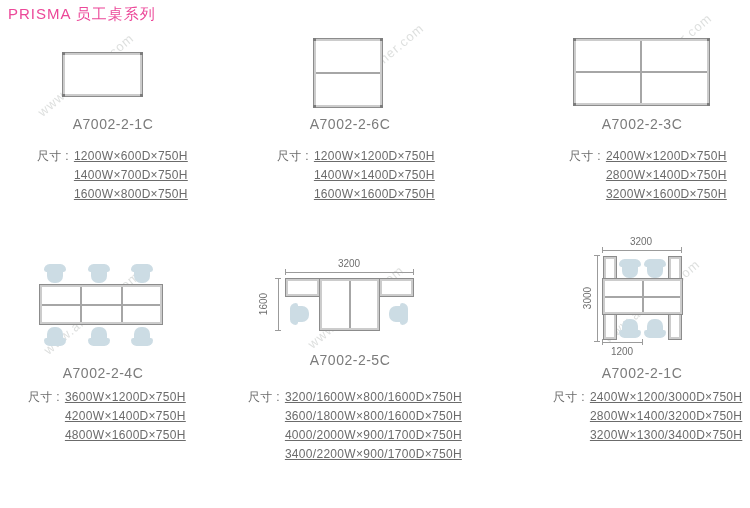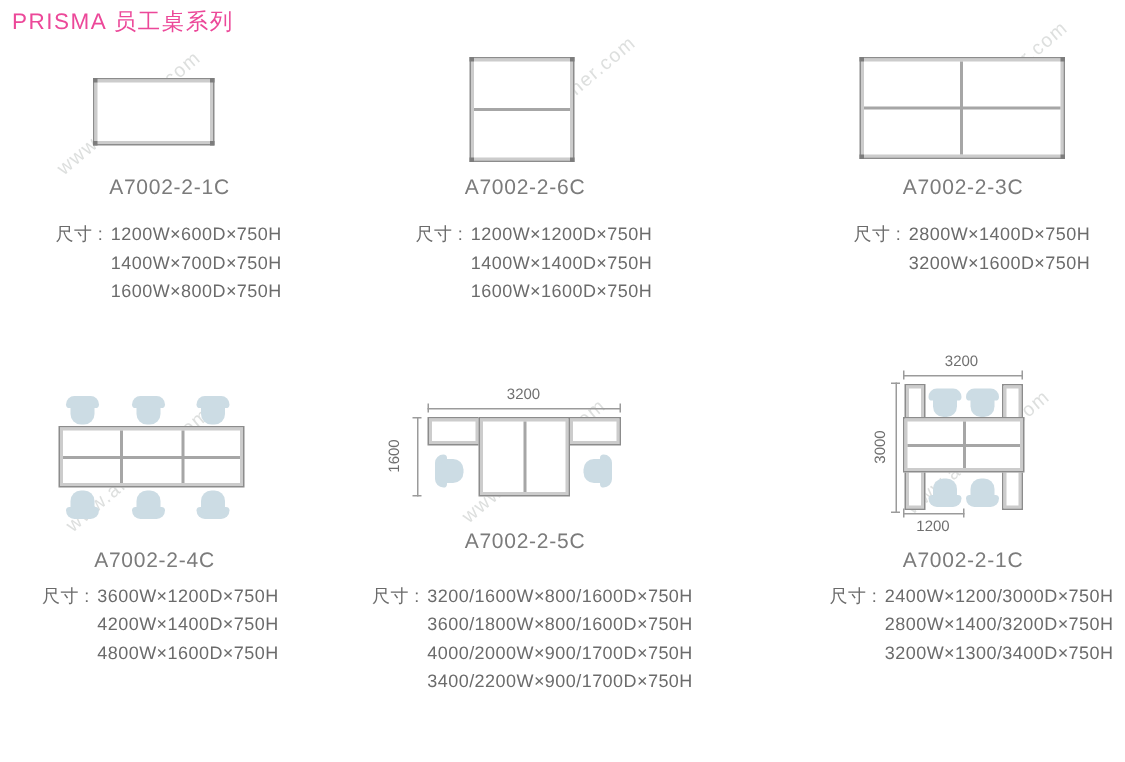--- a/index.html
+++ b/index.html
@@ -37,21 +37,21 @@
   .dim-h:before{left:0}.dim-h:after{right:0}
   .dim-v{position:absolute;width:1px;background:#9b9b9b;}
   .dim-v:before,.dim-v:after{content:"";position:absolute;height:1px;width:6px;left:-3px;background:#9b9b9b;}
   .dim-v:before{top:0}.dim-v:after{bottom:0}
   .dim-label{position:absolute;font-size:10px;color:#6f6f6f;text-align:center;height:12px;line-height:12px;}
   .dim-label.vert{transform:rotate(-90deg);transform-origin:50% 50%;}
   
   .model{position:absolute;font-size:14px;color:#7b7b7b;text-align:center;letter-spacing:0.5px;}
   .specs{position:absolute;display:flex;font-size:12px;color:#6b6b6b;letter-spacing:0.3px;}
   .specs .lab{line-height:19px;margin-right:5px;white-space:nowrap;}
-  .specs .vals div{line-height:19px;white-space:nowrap;}
+  .specs .vals div{line-height:19px;white-space:nowrap;text-decoration:underline;}
 </style>
 </head>
 <body>
 
 <div class="canvas">
 
   <div class="page-title">PRISMA 员工桌系列</div>
 
   <div class="wm" style="left:22px;top:58px">www.ansuner.com</div>
   <div class="wm" style="left:312px;top:48px">www.ansuner.com</div>
@@ -98,20 +98,21 @@
       <i class="dot tr"></i>
     <i class="dot bl"></i>
       <i class="dot br"></i>
     <i class="dvh" style="top:32px"></i>
     <i class="dvv" style="left:66px"></i>
   </div>
   <div class="model" style="left:572px;top:116px;width:140px">A7002-2-3C</div>
   <div class="specs" style="left:569px;top:147px">
     <span class="lab">尺寸 :</span>
     <div class="vals">
+      <div>2400W×1200D×750H</div>
       <div>2800W×1400D×750H</div>
       <div>3200W×1600D×750H</div>
     </div>
   </div>
 
   <div class="chair" style="left:43px;top:264px">
       <i class="back"></i>
       <i class="seat"></i>
     </div>
   <div class="chair" style="left:87px;top:264px">

